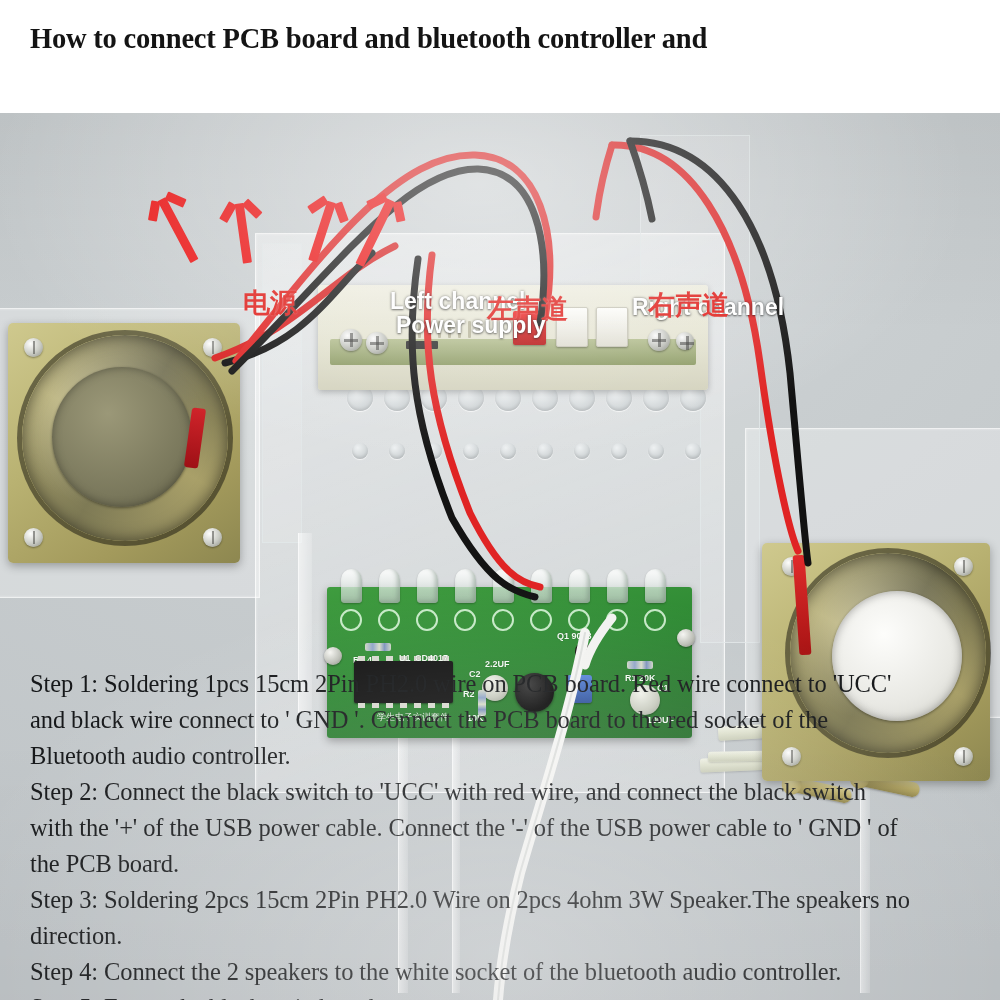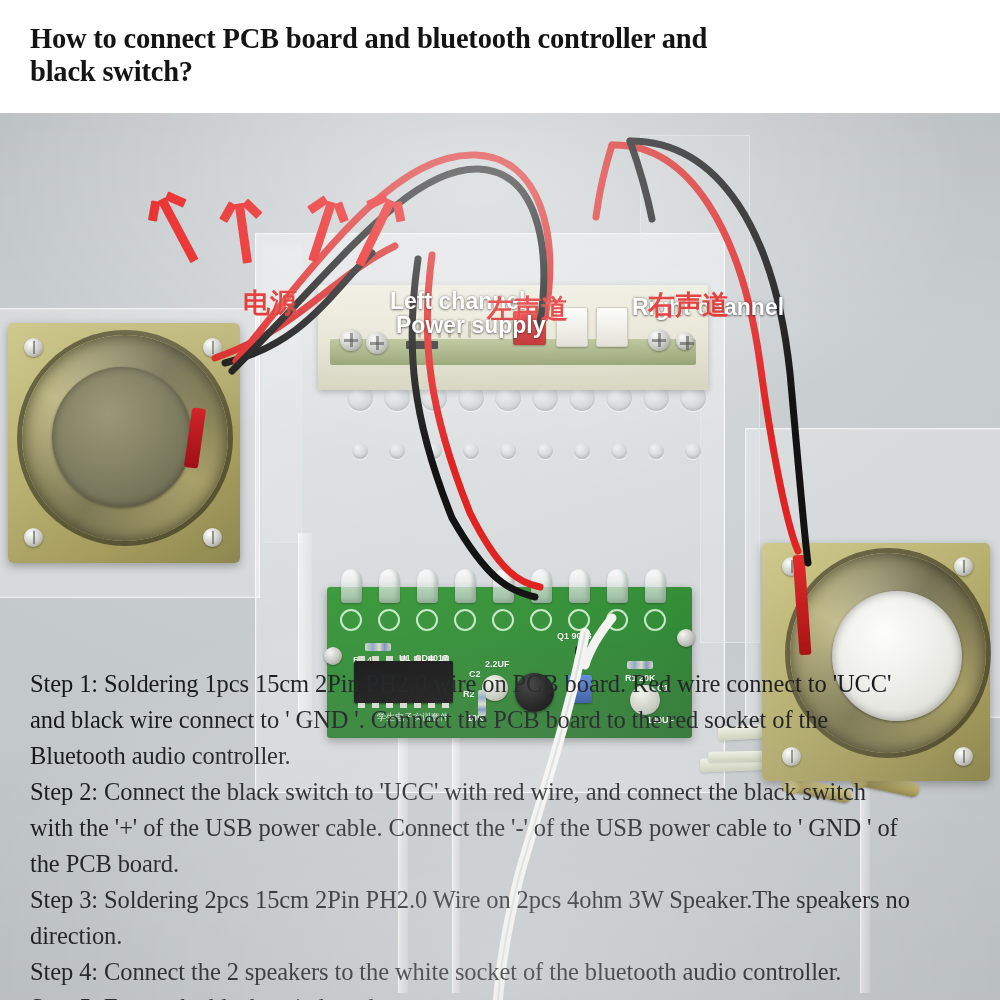--- a/index.html
+++ b/index.html
@@ -149,21 +149,20 @@
   .step-line { font-family:"Liberation Serif", serif; font-size:24.5px; line-height:36px;
                color:#16181a; white-space:nowrap; letter-spacing:-0.1px; }
 </style>
 </head>
 <body>
 
 <div id="page">
 
   <div id="title-block">
     <div class="title-line">How to connect PCB board and bluetooth controller and</div>
-    <div class="title-line">black switch?</div>
   </div>
 
   <div id="photo">
 
     <div class="acryl" id="center-panel"></div>
     <div class="acryl" id="left-panel"></div>
     <div class="acryl" id="right-panel"></div>
 
     <div class="acryl-faint" style="left:640px; top:22px; width:110px; height:180px;"></div>
     <div class="acryl-faint" style="left:700px; top:200px; width:60px; height:330px;"></div>

